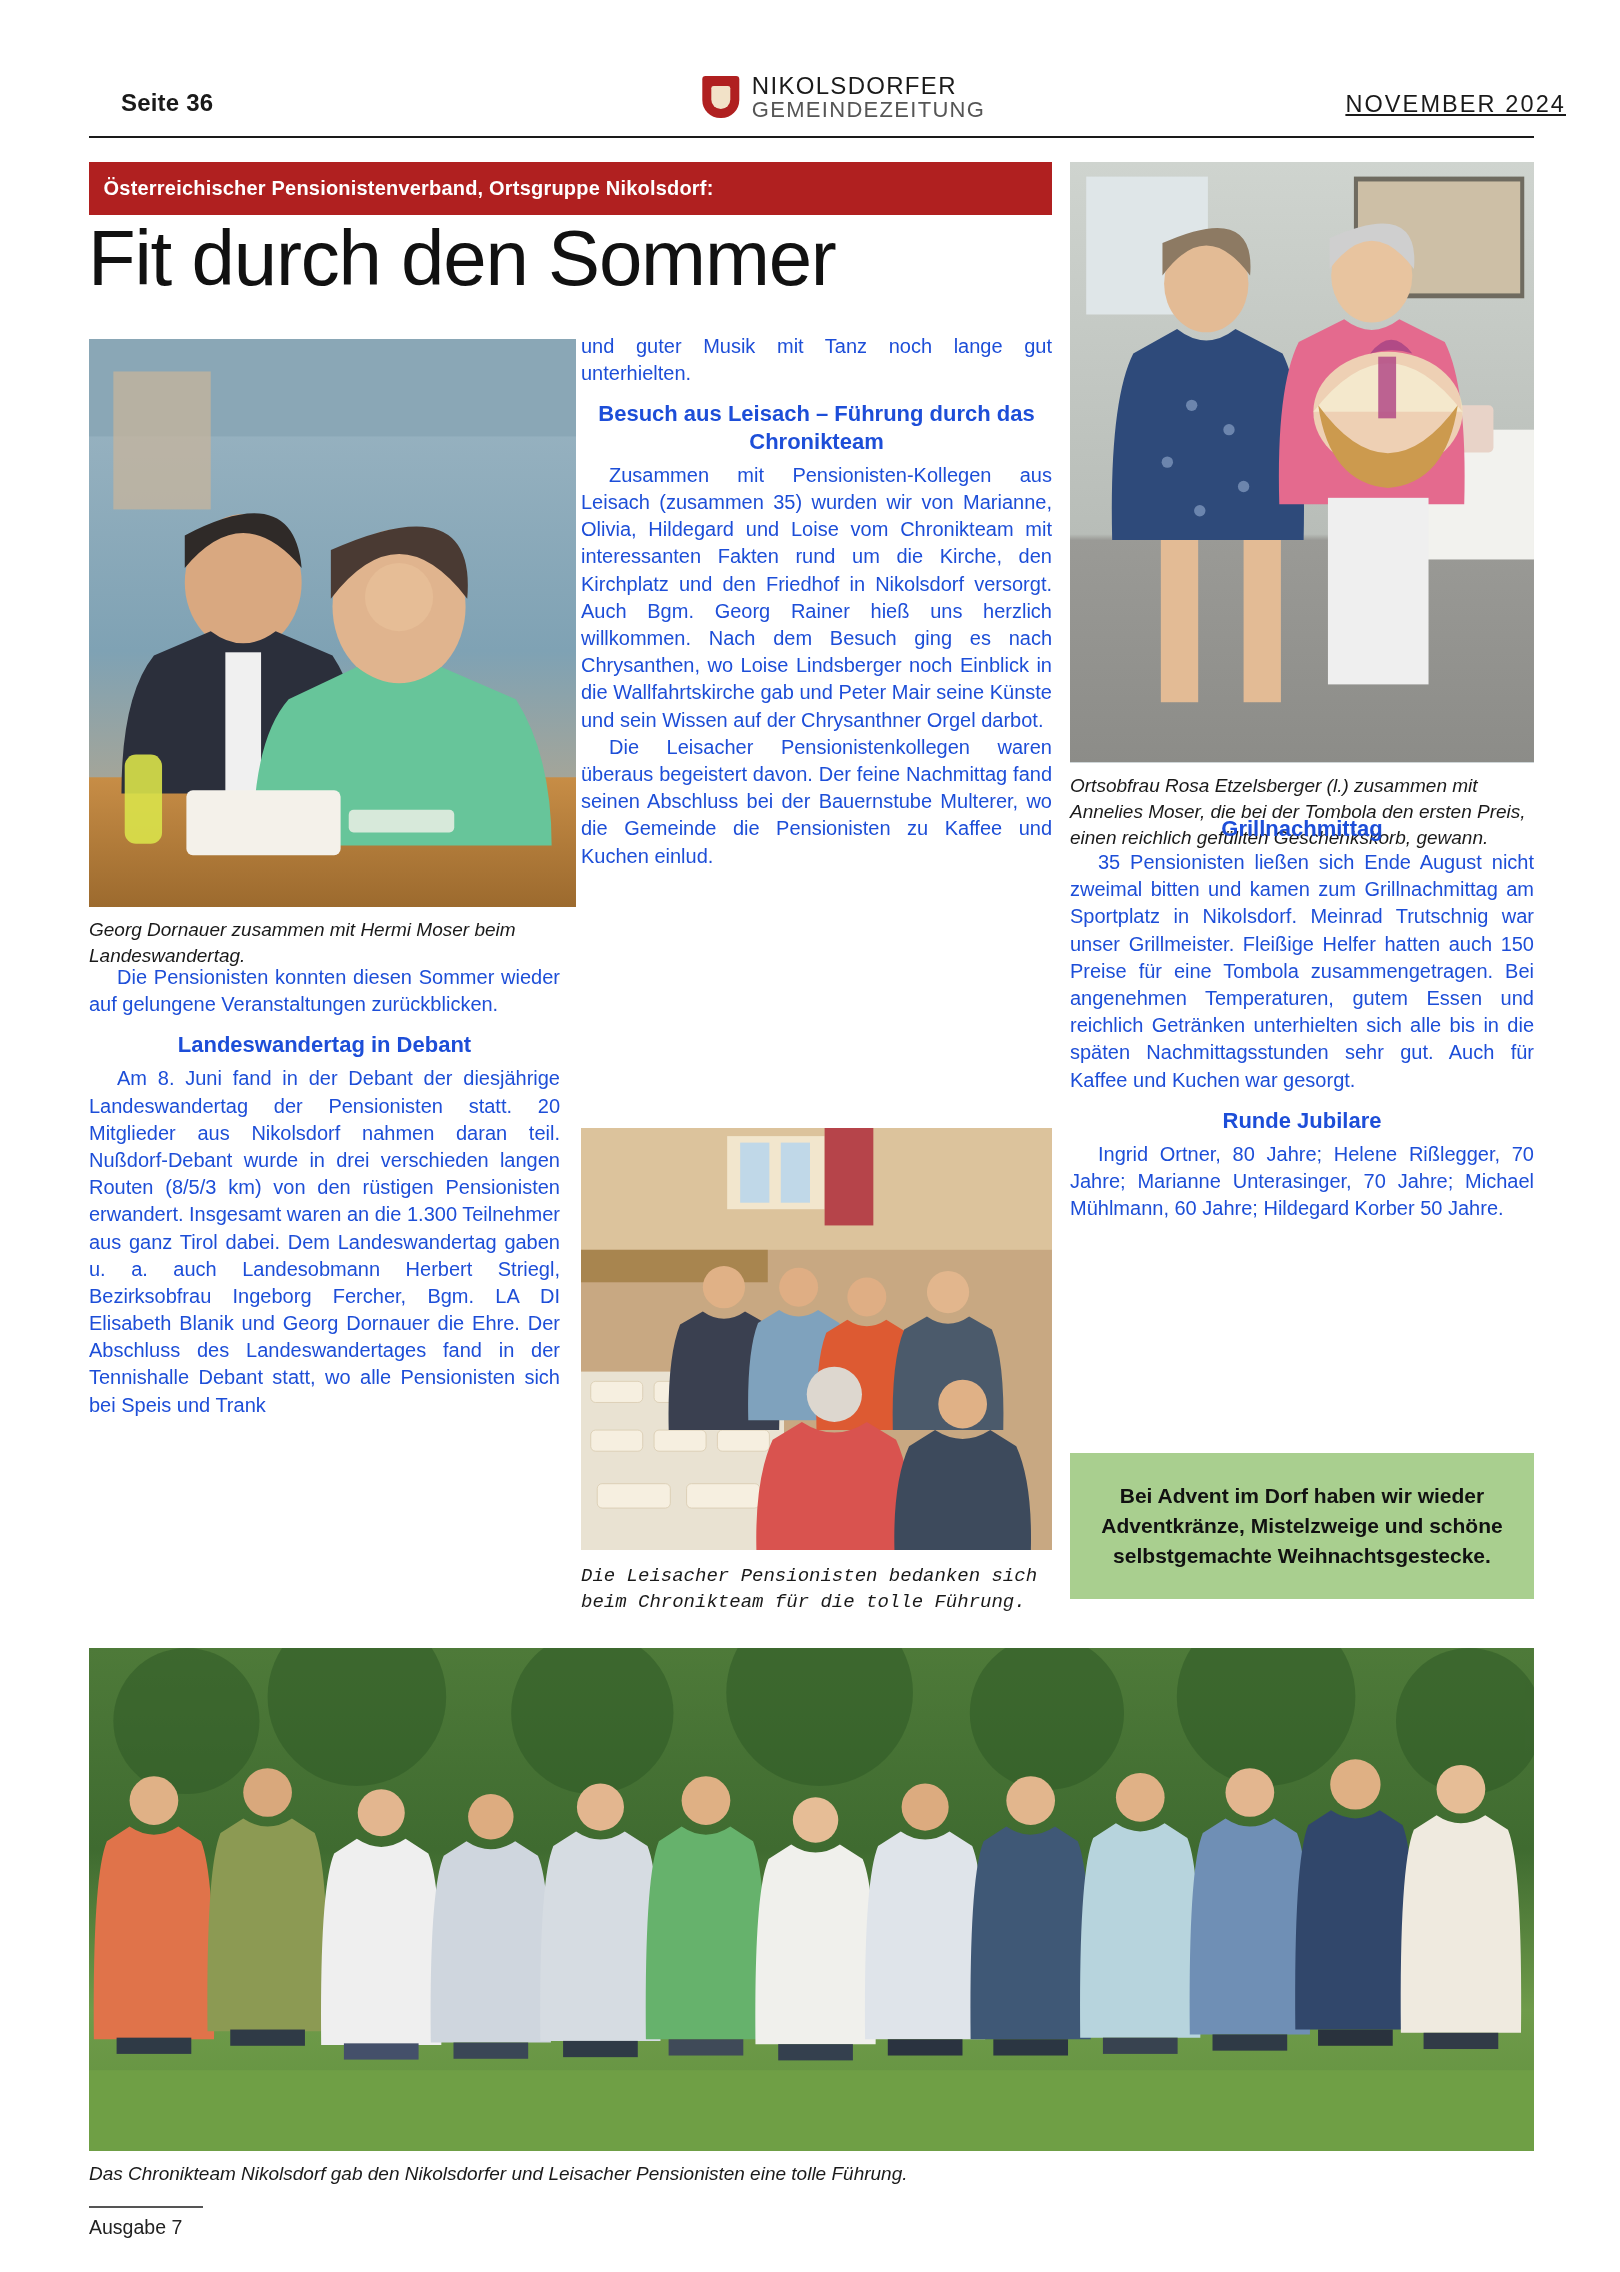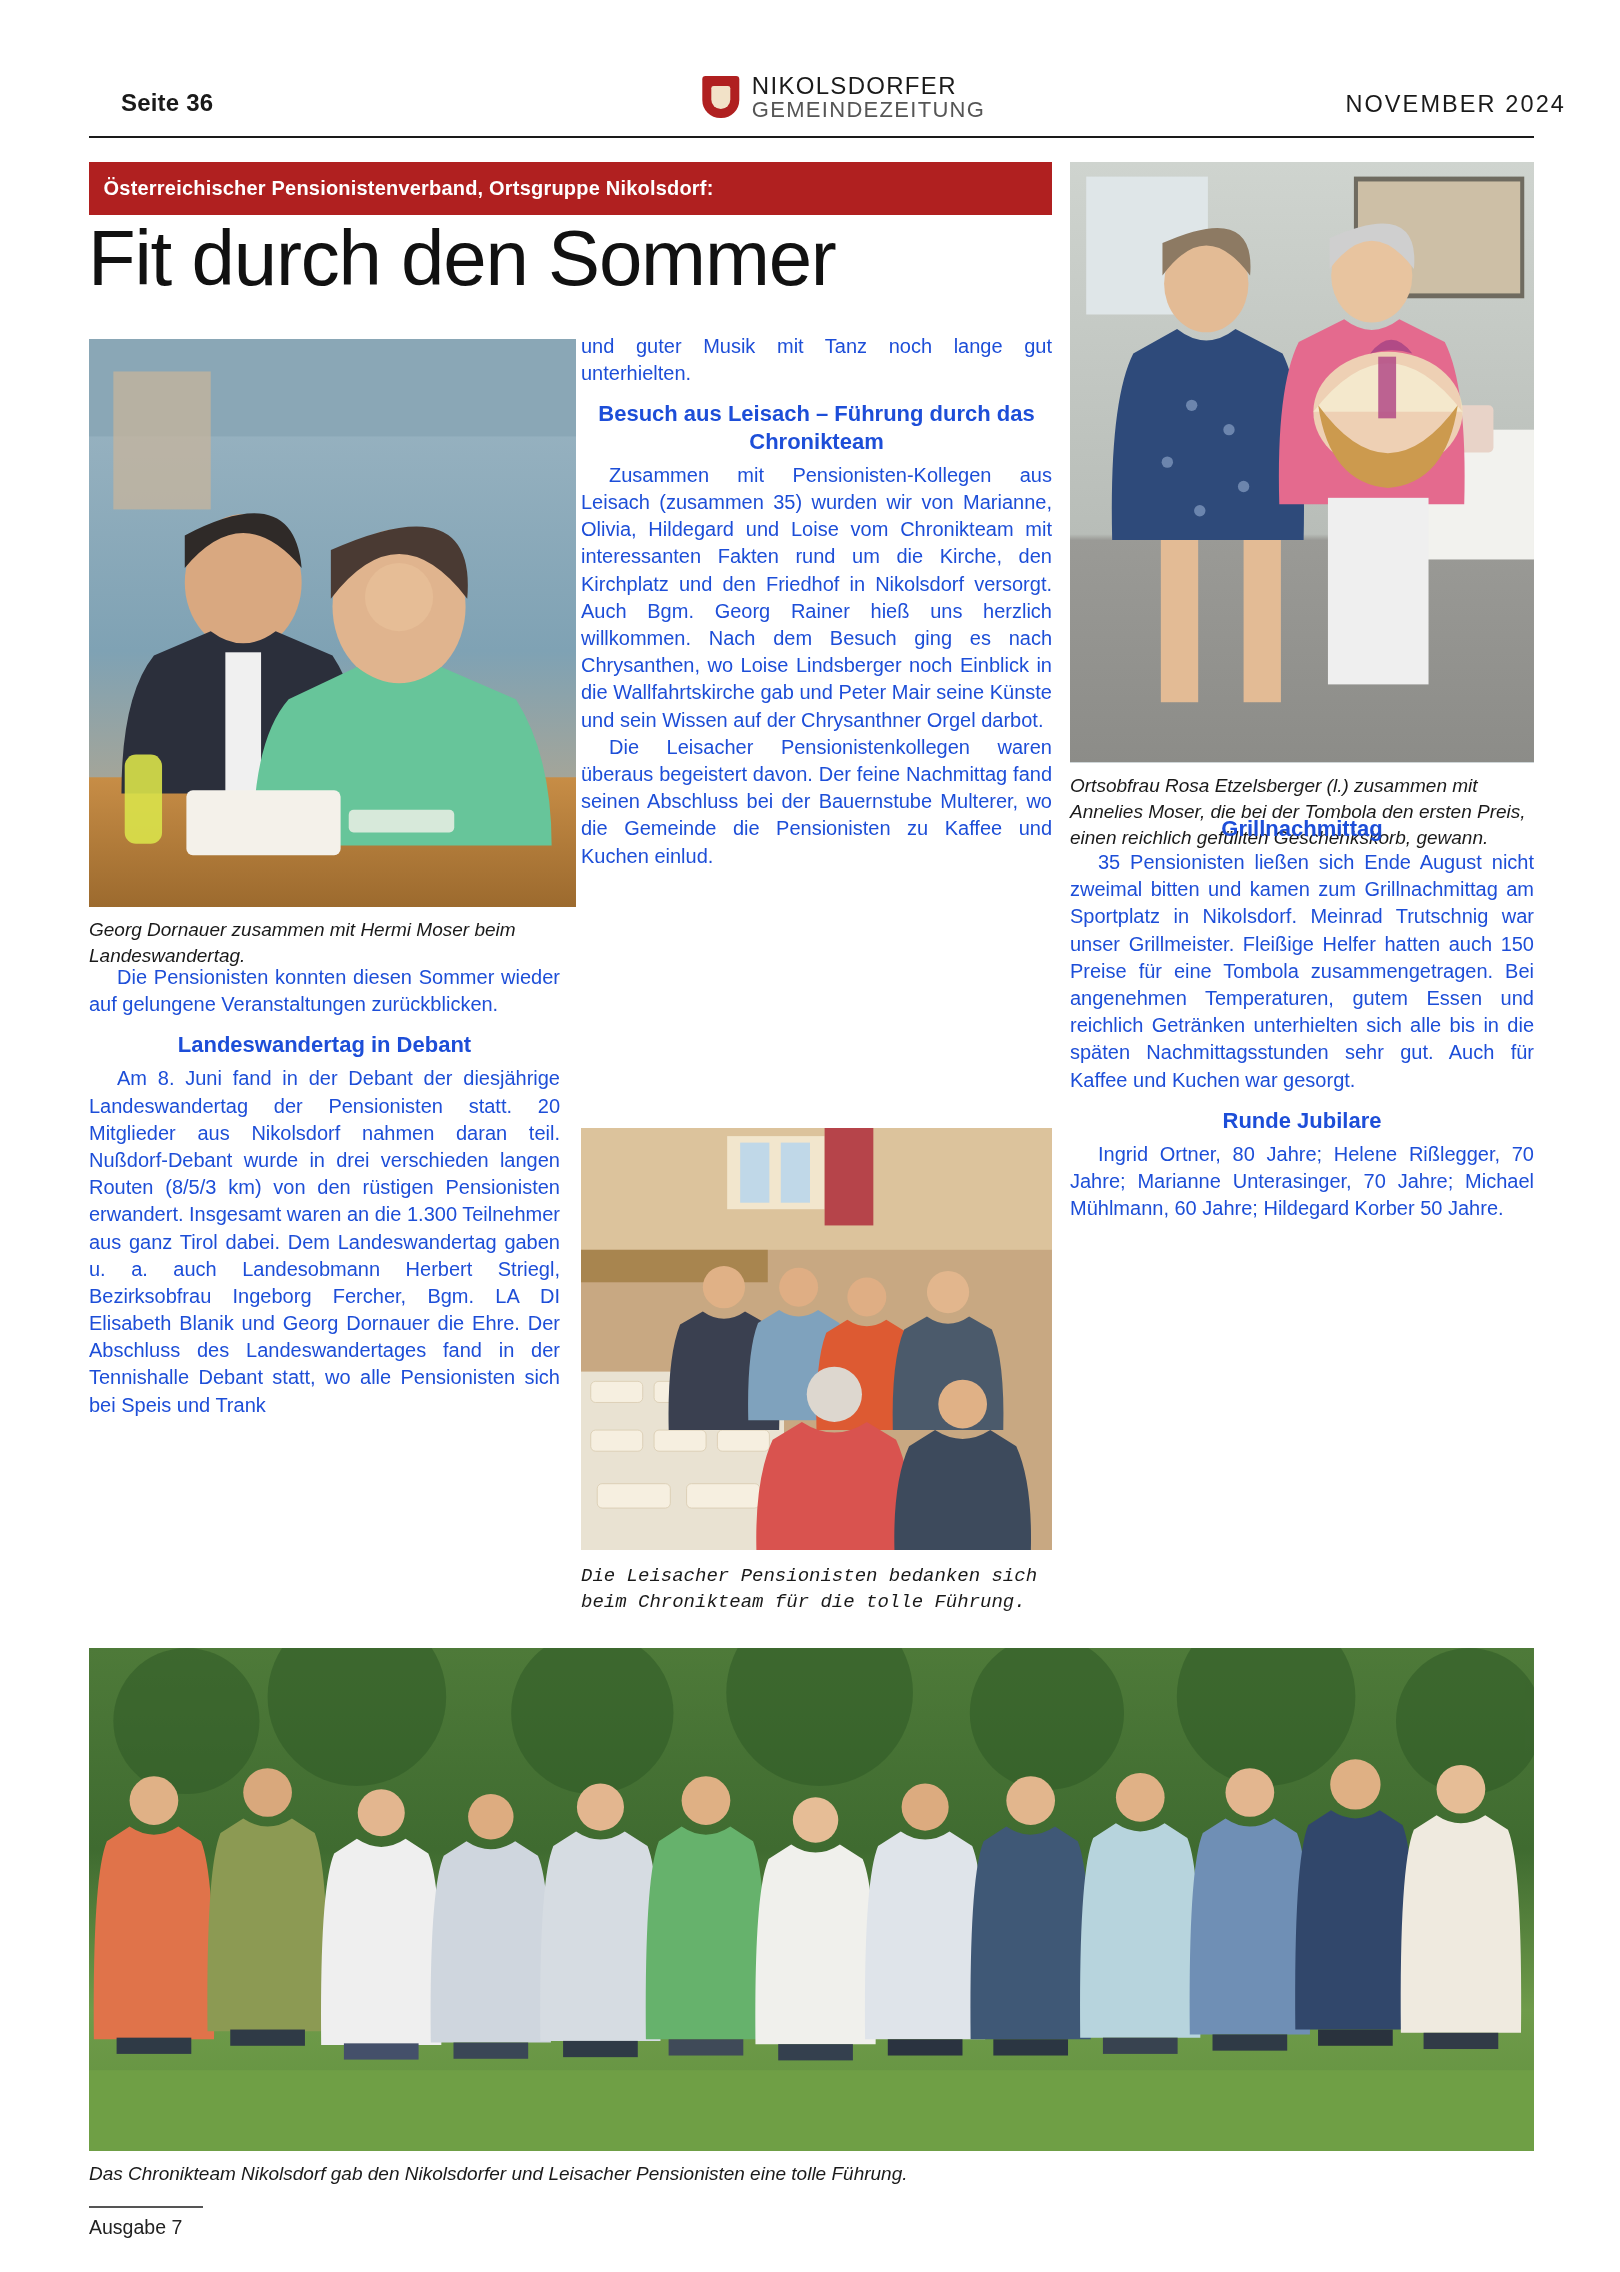--- a/index.html
+++ b/index.html
@@ -39,20 +39,21 @@
     font-weight: bold;
     letter-spacing: 0.2px;
   }
   .page-right {
     position: absolute;
     right: 0;
     top: 18px;
     font-size: 23.5px;
     letter-spacing: 2.1px;
     font-weight: 500;
+    text-decoration: underline;
   }
   .masthead {
     position: absolute;
     left: 50%;
     top: 0;
     transform: translateX(-50%);
     display: flex;
     align-items: center;
     gap: 13px;
   }
@@ -380,20 +381,21 @@
     <p>Am 8. Juni fand in der Debant der diesjährige Landeswandertag der Pensionisten statt. 20 Mitglieder aus Nikolsdorf nahmen daran teil. Nußdorf-Debant wurde in drei verschieden langen Routen (8/5/3 km) von den rüstigen Pensionisten erwandert. Insgesamt waren an die 1.300 Teilnehmer aus ganz Tirol dabei. Dem Landeswandertag gaben u. a. auch Landesobmann Herbert Striegl, Bezirksobfrau Ingeborg Fercher, Bgm. LA DI Elisabeth Blanik und Georg Dornauer die Ehre. Der Abschluss des Landeswandertages fand in der Tennishalle Debant statt, wo alle Pensionisten sich bei Speis und Trank</p>
   </div>
 
   <div class="col" id="col-right">
     <h3 class="sub">Grillnachmittag</h3>
     <p>35 Pensionisten ließen sich Ende August nicht zweimal bitten und kamen zum Grillnachmittag am Sportplatz in Nikolsdorf. Meinrad Trutschnig war unser Grillmeister. Fleißige Helfer hatten auch 150 Preise für eine Tombola zusammengetragen. Bei angenehmen Temperaturen, gutem Essen und reichlich Getränken unterhielten sich alle bis in die späten Nachmittagsstunden sehr gut. Auch für Kaffee und Kuchen war gesorgt.</p>
     <h3 class="sub">Runde Jubilare</h3>
     <p>Ingrid Ortner, 80 Jahre; Helene Rißlegger, 70 Jahre; Marianne Unterasinger, 70 Jahre; Michael Mühlmann, 60 Jahre; Hildegard Korber 50 Jahre.</p>
   </div>
 
+  <div class="greenbox">Bei Advent im Dorf haben wir wieder Adventkränze, Mistelzweige und schöne selbstgemachte Weihnachtsgestecke.</div>
 
   <div class="photo" id="photo-4">
     <svg class="scene" viewBox="0 0 1780 620" preserveAspectRatio="none">
       <defs>
         <linearGradient id="bg4" x1="0" y1="0" x2="0" y2="1">
           <stop offset="0%" stop-color="#4e7a39"></stop>
           <stop offset="40%" stop-color="#3f6b30"></stop>
           <stop offset="72%" stop-color="#6f9b4a"></stop>
           <stop offset="100%" stop-color="#5f8f3c"></stop>
         </linearGradient>

